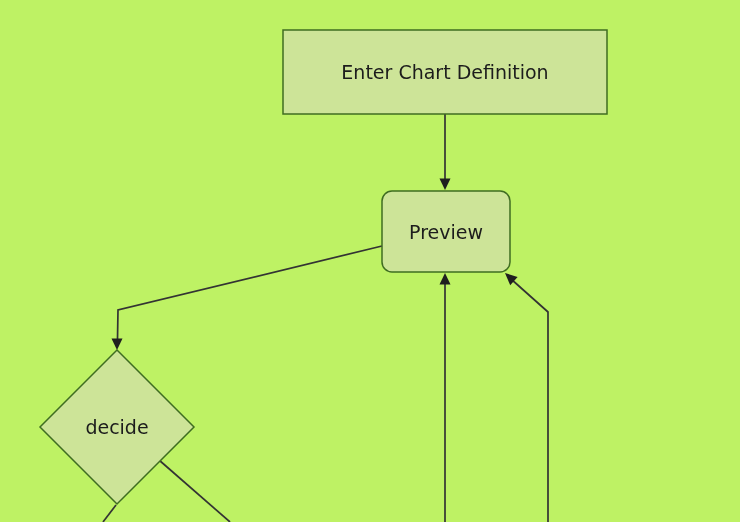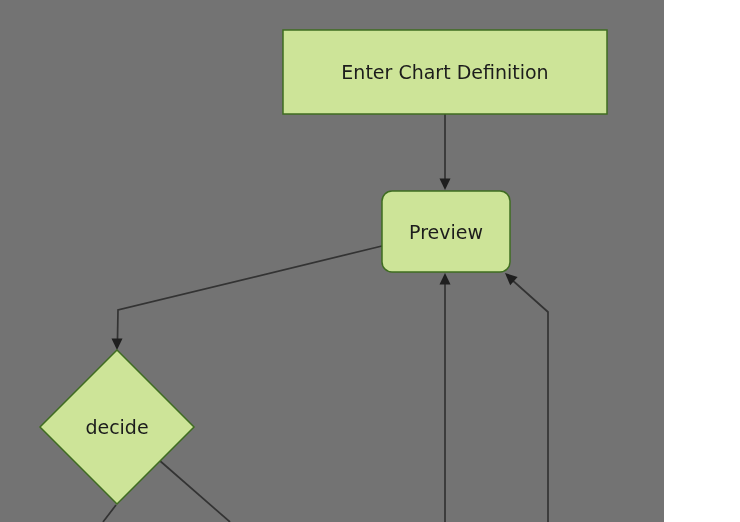--- a/index.html
+++ b/index.html
@@ -5,23 +5,23 @@
   html, body {
     margin: 0;
     padding: 0;
     background: #ffffff;
     width: 740px;
     height: 522px;
     overflow: hidden;
   }
   .canvas-wrap {
     position: relative;
-    width: 664px;
+    width: 740px;
     height: 522px;
-    background: #737373;
+    background: #bef264;
   }
   svg { display: block; }
   .node-label {
     font-family: "DejaVu Sans", "Liberation Sans", sans-serif;
     font-size: 19px;
   }
   .edge-line {
     fill: none;
     stroke-width: 1.7px;
   }

